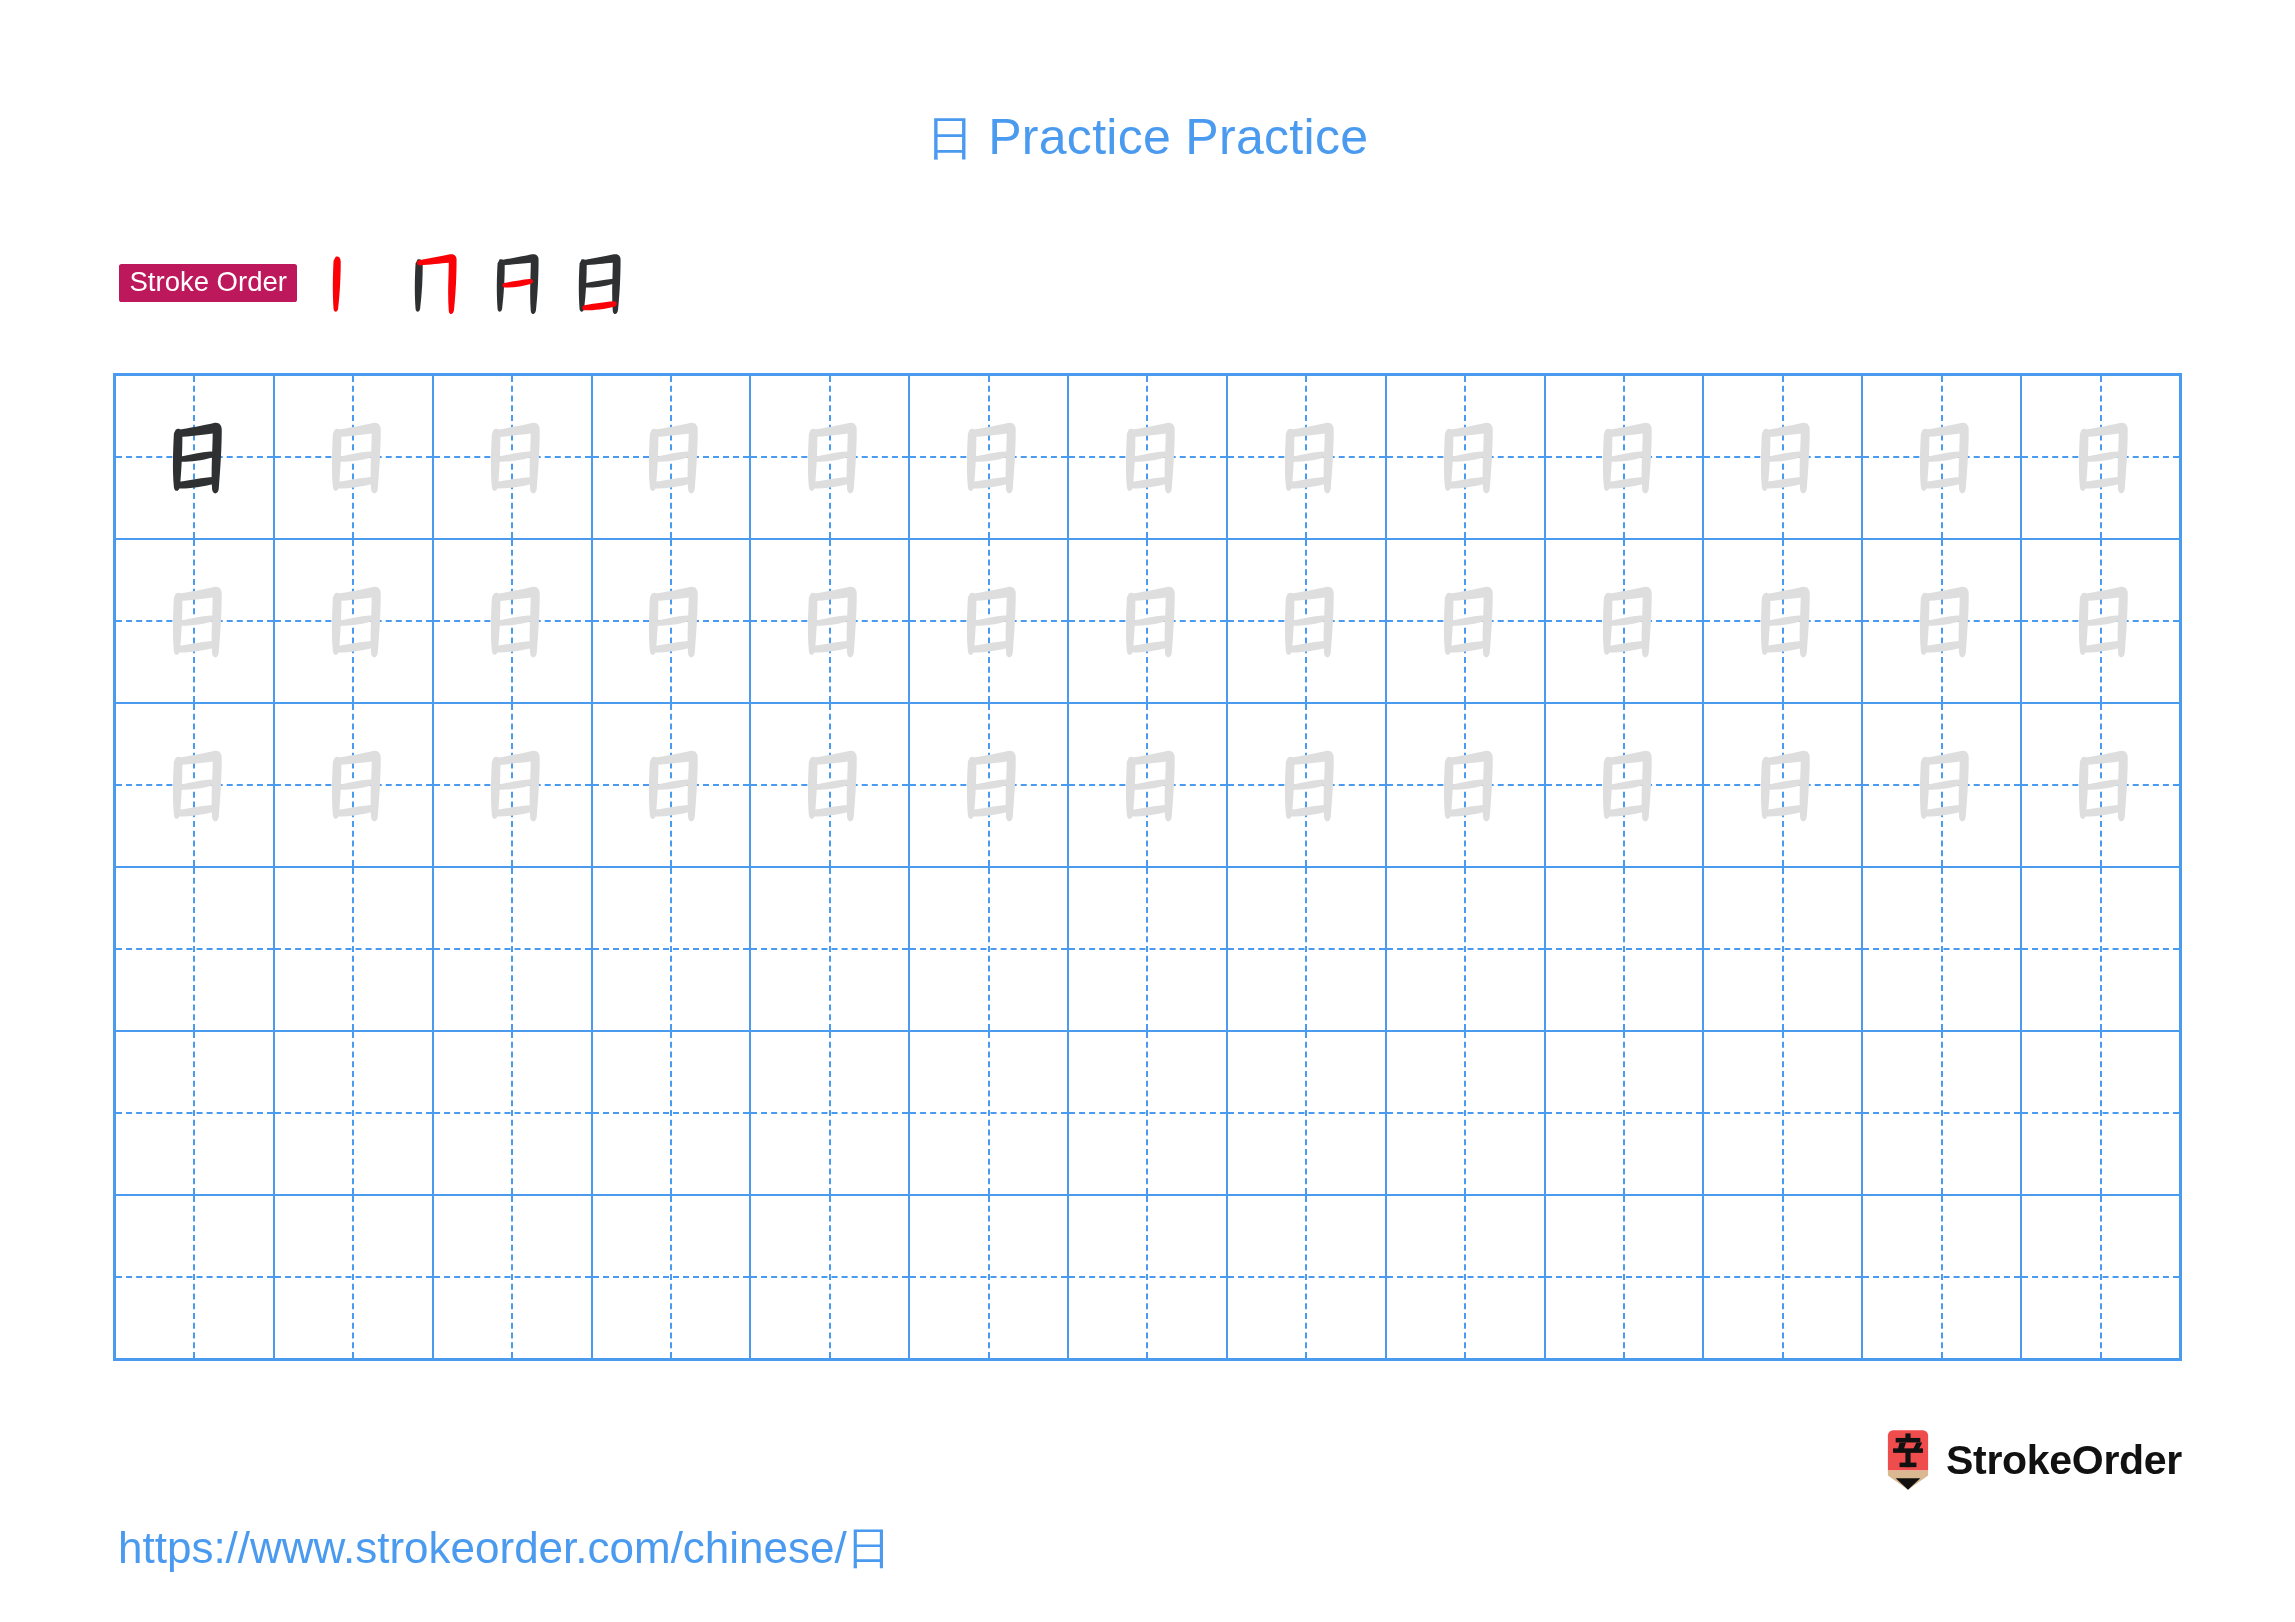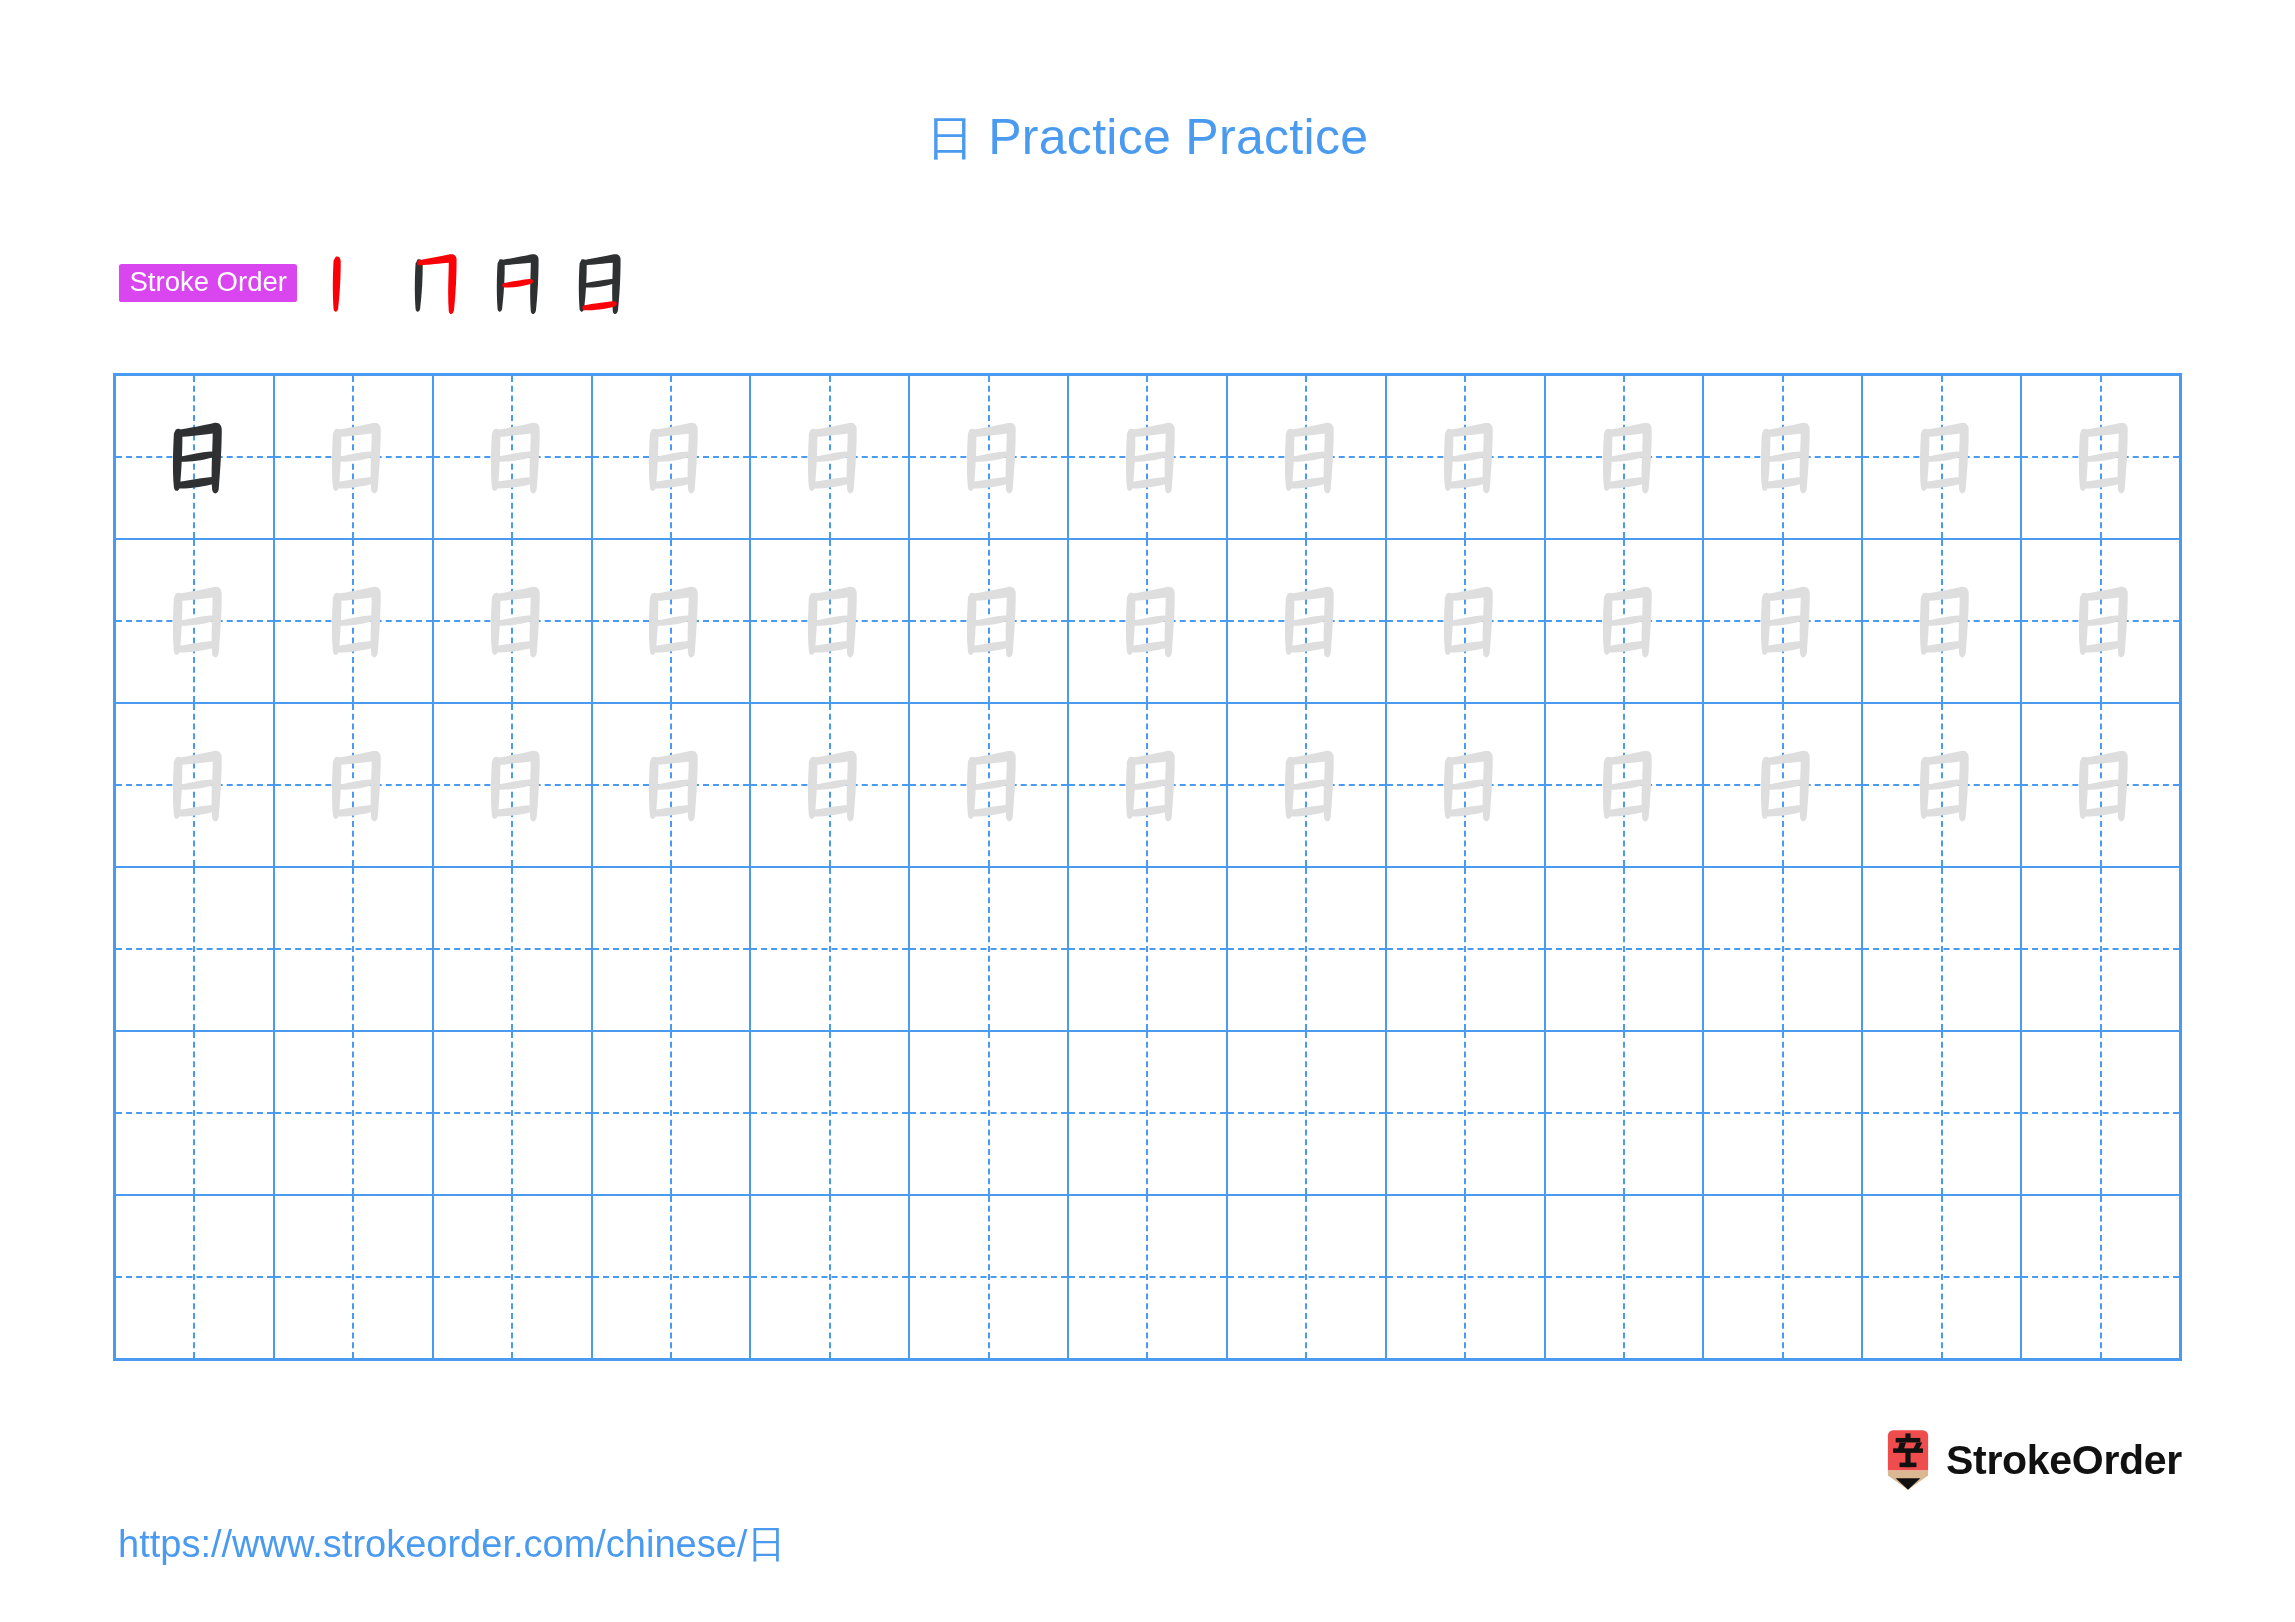--- a/index.html
+++ b/index.html
@@ -37,21 +37,21 @@
   
   #stroke-order-row {
     position: absolute;
     left: 119px;
     top: 257px;
     height: 52px;
     display: flex;
     align-items: center;
   }
   #stroke-order-badge {
-    background: #d946ef;
+    background: #be185d;
     color: #ffffff;
     font-size: 27.5px;
     font-weight: 400;
     padding: 4.6px 10.5px 6.5px 10.5px;
     border-radius: 2.6px;
     line-height: 1;
     white-space: nowrap;
     text-align: center;
   }
   #stroke-order-steps {
@@ -119,21 +119,21 @@
     text-align: center;
     z-index: 2;
   }
   .cell-glyph svg { display: inline-block; vertical-align: middle; }
 
   
   #footer-url {
     position: absolute;
     left: 118px;
     top: 1519px;
-    font-size: 38px;
+    font-size: 44px;
     color: #4a9bf0;
     white-space: nowrap;
   }
   #footer-brand {
     position: absolute;
     right: 113px;
     top: 1430px;
     display: flex;
     align-items: center;
     height: 60px;

